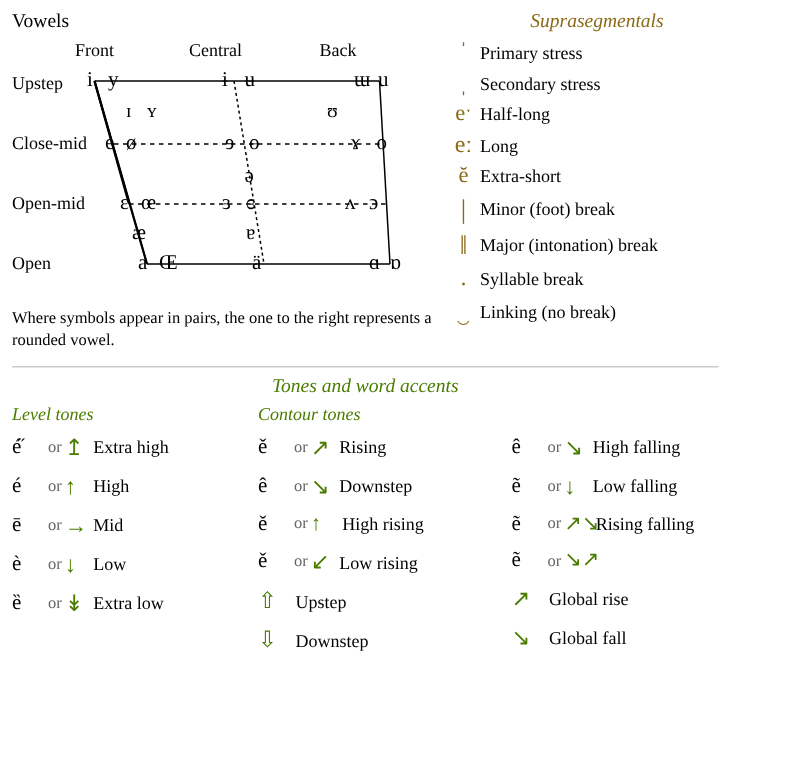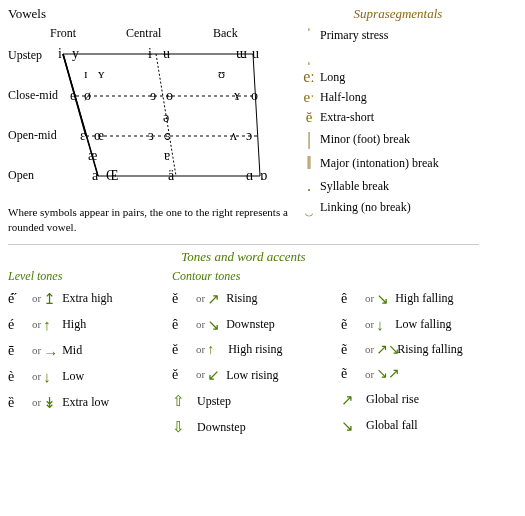--- a/index.html
+++ b/index.html
@@ -210,28 +210,29 @@
 
   <div class="suprasegmentals-section">
     <h2 class="section-title supra-title">Suprasegmentals</h2>
 
     <div class="supra-row">
       <span class="supra-symbol" style="color:#8B6914;font-size:16px;">ˈ</span>
       <span class="supra-label">Primary stress</span>
     </div>
     <div class="supra-row">
       <span class="supra-symbol" style="color:#8B6914;font-size:16px;">ˌ</span>
+      <span class="supra-label">Secondary stress</span>
+    </div>
+    <div class="supra-row">
+      <span class="supra-symbol" style="color:#8B6914;font-size:15px;">eˑ</span>
+      <span class="supra-label">Half-long</span>
     </div>
     <div class="supra-row">
       <span class="supra-symbol" style="color:#8B6914;font-size:16px;">eː</span>
       <span class="supra-label">Long</span>
-    </div>
-    <div class="supra-row">
-      <span class="supra-symbol" style="color:#8B6914;font-size:15px;">eˑ</span>
-      <span class="supra-label">Half-long</span>
     </div>
     <div class="supra-row">
       <span class="supra-symbol" style="color:#8B6914;font-size:15px;">ĕ</span>
       <span class="supra-label">Extra-short</span>
     </div>
     <div class="supra-row">
       <span class="supra-symbol" style="color:#8B6914;font-size:18px;">|</span>
       <span class="supra-label">Minor (foot) break</span>
     </div>
     <div class="supra-row">

